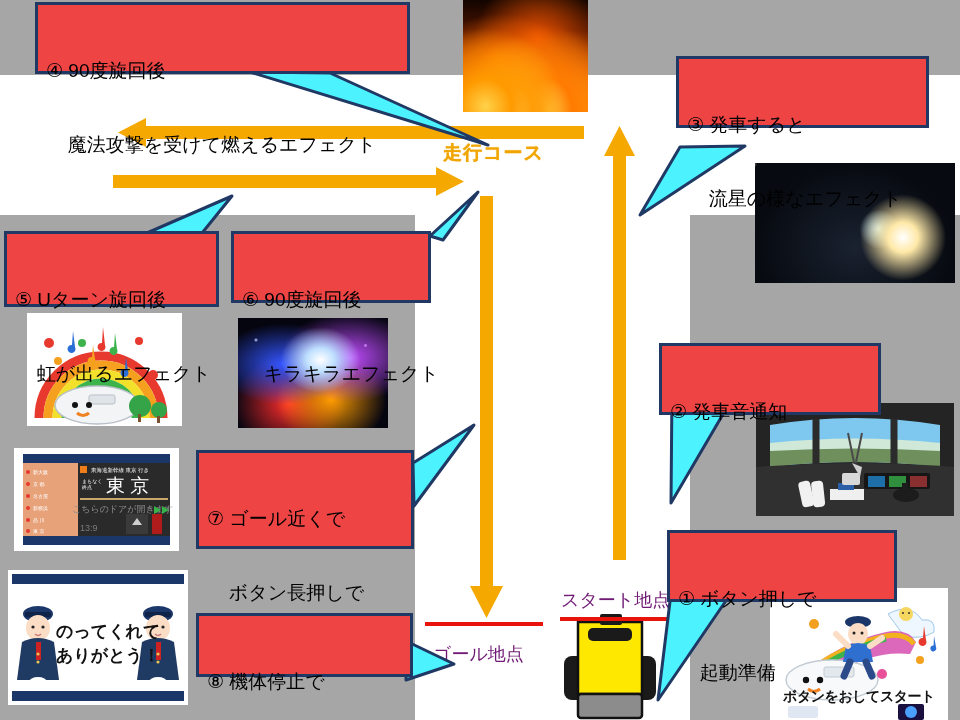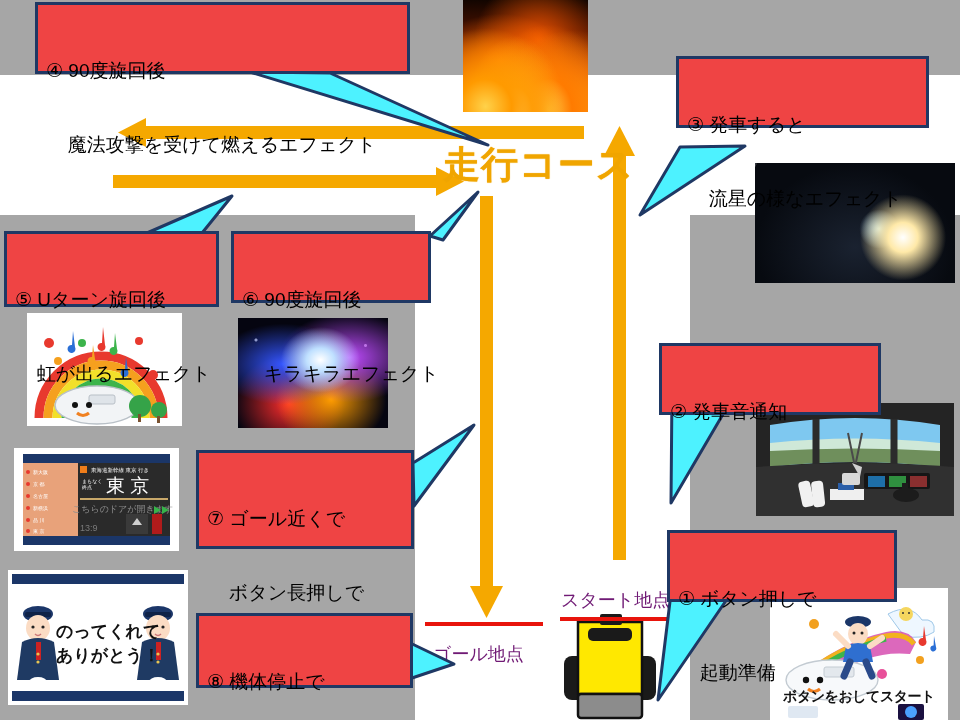--- a/index.html
+++ b/index.html
@@ -92,21 +92,21 @@
     white-space: pre;
     text-align: center;
     line-height: 1.15;
   }
 
   
   .course-label {
     position: absolute;
     color: #f0a500;
     font-weight: bold;
-    font-size: 37px;
+    font-size: 19px;
     letter-spacing: 1px;
     white-space: nowrap;
     z-index: 30;
     text-shadow: 0 0 1px #f0a500;
   }
   .redline { position: absolute; background: #e8140c; height: 4px; z-index: 30; }
   .redlabel {
     position: absolute; color: #701a75; font-size: 18px;
     white-space: nowrap; z-index: 31;
   }
@@ -407,21 +407,21 @@
     <span class="ln">⑦ ゴール近くで</span>
     <span class="ind">ボタン長押しで</span>
     <span class="ind">到着アナウンス</span>
   </div>
 
   <div class="balloon" style="left:667px; top:530px; width:230px; height:72px;">
     <span class="ln">① ボタン押しで</span>
     <span class="ind">起動準備</span>
   </div>
 
-  <div class="balloon" style="left:196px; top:613px; width:217px; height:75px;">
+  <div class="balloon" style="left:196px; top:613px; width:217px; height:64px;">
     <span class="ln">⑧ 機体停止で</span>
     
   </div>
 
   <div class="course-label" style="left:443px; top:140px;">走行コース</div>
 
   <div class="redline" style="left:425px; top:622px; width:118px;"></div>
   <div class="redlabel" style="left:433px; top:642px;">ゴール地点</div>
 
   <div class="redline" style="left:560px; top:617px; width:118px;"></div>

